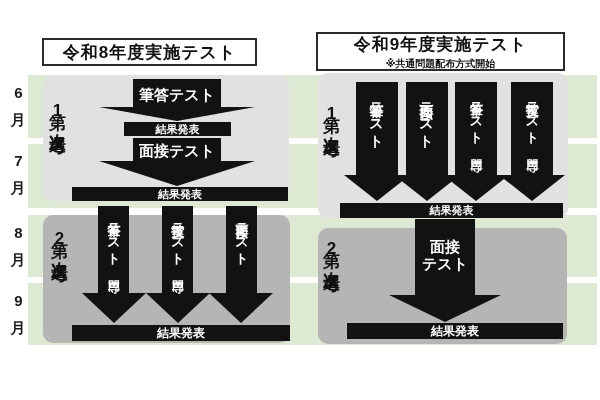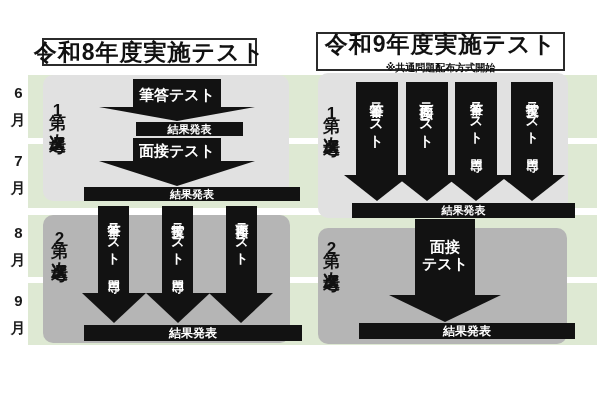--- a/index.html
+++ b/index.html
@@ -3,31 +3,31 @@
 <meta charset="utf-8">
 <style>
   html,body{margin:0;padding:0;background:#fff;}
   #canvas{position:relative;width:600px;height:400px;background:#ffffff;overflow:hidden;
           font-family:"Liberation Sans","DejaVu Sans",sans-serif;color:#111;}
   .band{position:absolute;left:28px;width:569px;background:#dee9d3;}
   .month{position:absolute;writing-mode:vertical-rl;text-orientation:upright;
          font-weight:bold;font-size:15px;color:#1a1a1a;letter-spacing:1px;}
   .titlebox{position:absolute;background:#ffffff;border:2px solid #2b2b2b;
             display:flex;flex-direction:column;align-items:center;justify-content:center;}
-  .titlemain{font-weight:bold;font-size:23px;letter-spacing:1px;white-space:nowrap;}
+  .titlemain{font-weight:bold;font-size:17px;letter-spacing:1px;white-space:nowrap;}
   .titlesub{font-weight:bold;font-size:10px;margin-top:1px;white-space:nowrap;}
   .panel{position:absolute;border-radius:10px;}
   .panel.light{background:#e1e1e1;}
   .panel.dark{background:#b5b5b5;}
   .stage-label{position:absolute;writing-mode:vertical-rl;text-orientation:upright;
                font-weight:bold;font-size:17px;color:#111;letter-spacing:1px;}
   .shaft{position:absolute;background:#121212;}
   .tri{position:absolute;width:0;height:0;}
   .bar{position:absolute;background:#121212;color:#fff;font-weight:bold;
-       display:flex;align-items:center;justify-content:center;white-space:nowrap;margin-left:12px;}
+       display:flex;align-items:center;justify-content:center;white-space:nowrap;}
   .htext{position:absolute;color:#fff;font-weight:bold;text-align:center;white-space:nowrap;}
   .vlabel{position:absolute;writing-mode:vertical-rl;text-orientation:upright;
           color:#fff;font-weight:bold;display:flex;align-items:center;}
   .vlabel .sub{padding-top:12px;}
 </style>
 </head>
 <body>
 
 <div id="canvas">
 

